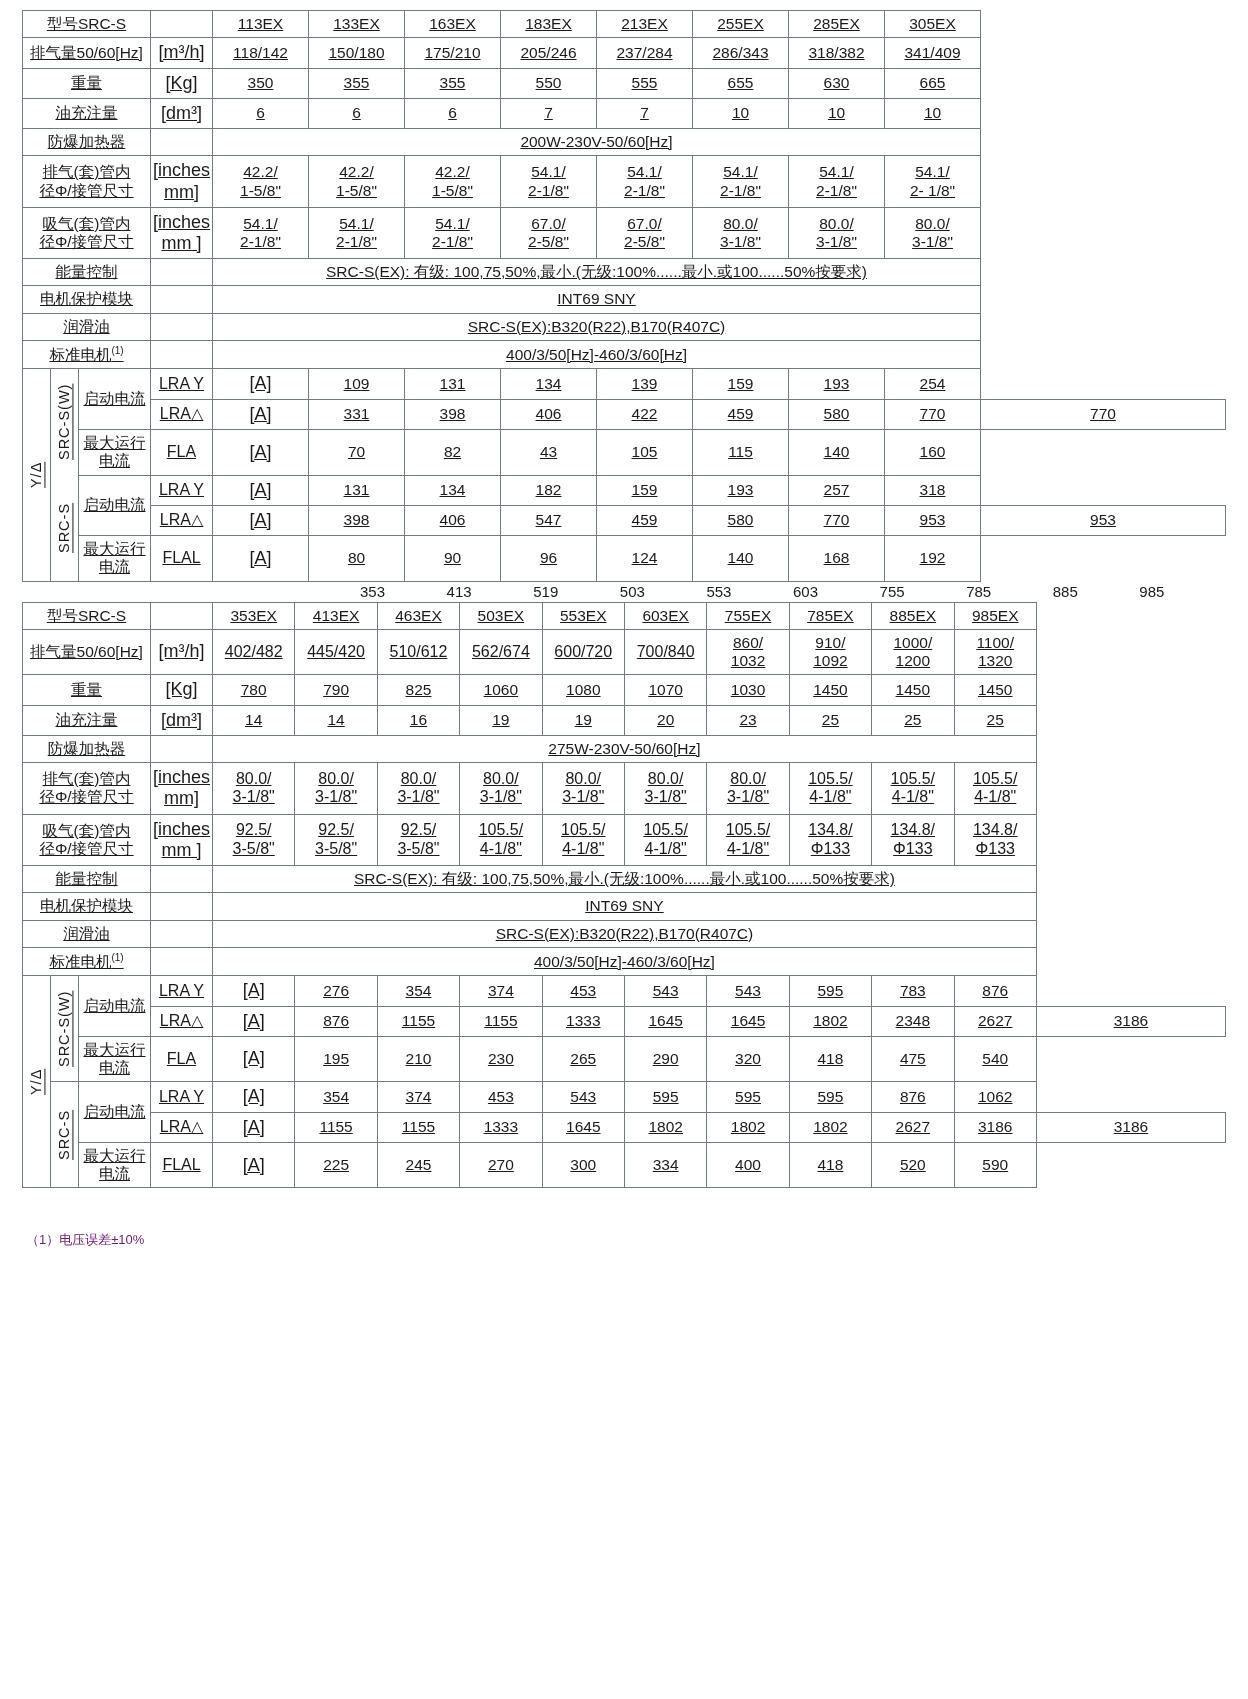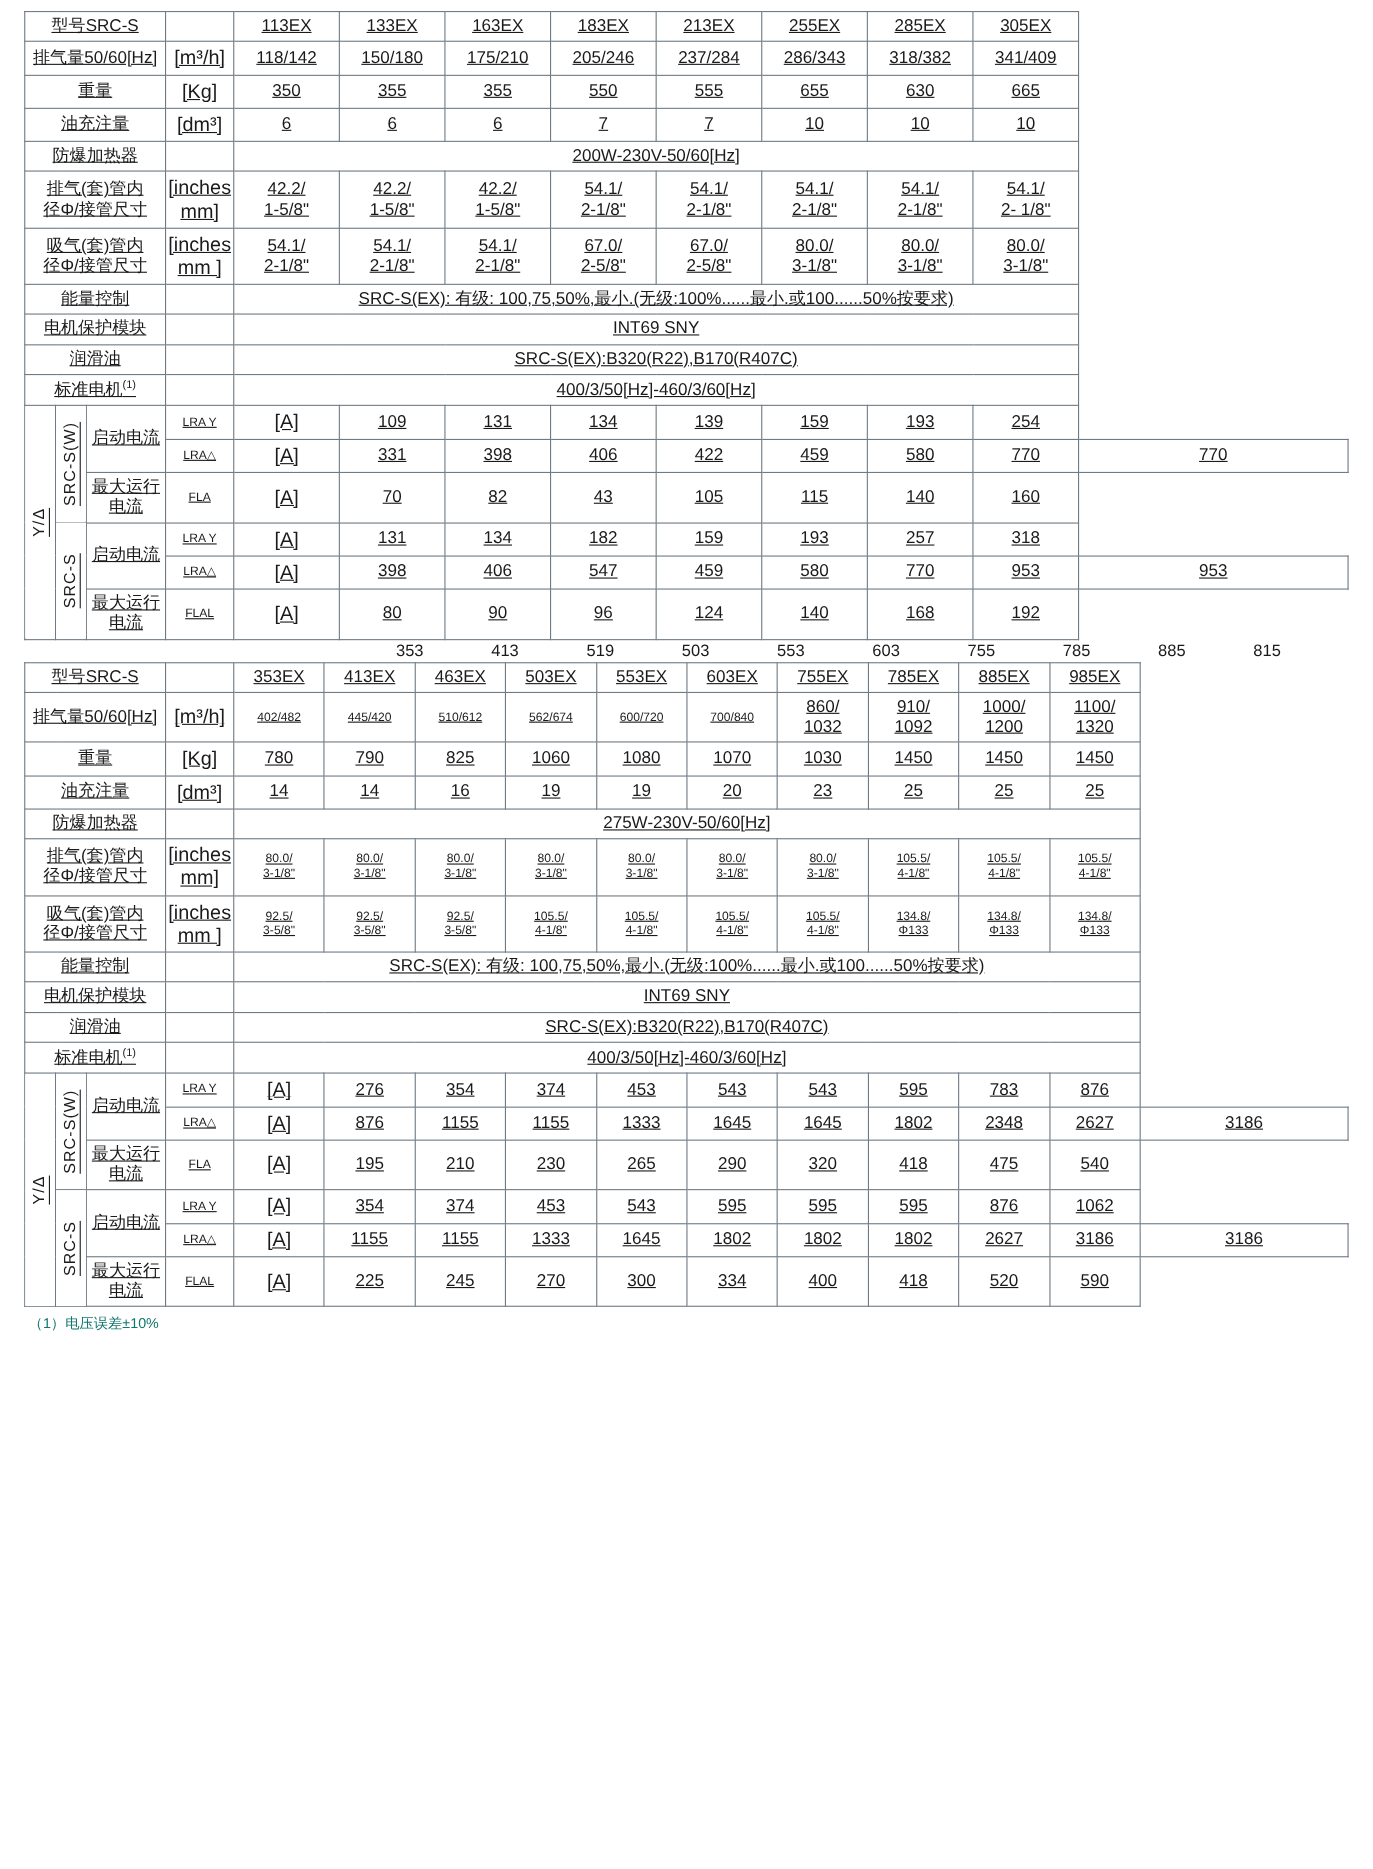--- a/index.html
+++ b/index.html
@@ -55,42 +55,43 @@
   .gray {
     background: #e2e2e2;
   }
   .rowlabel {
     font-size: 15.5px;
   }
   .unit {
     font-size: 18px;
   }
   .small {
-    font-size: 11px;
+    font-size: 16px;
     margin-left: 12px;
   }
   .vert {
     writing-mode: vertical-rl;
     transform: rotate(180deg);
     white-space: nowrap;
     letter-spacing: 1px;
     font-size: 14.5px;
     padding: 2px 0;
   }
   .two-line {
     line-height: 1.2;
   }
   .sup {
     font-size: 10px;
     vertical-align: super;
   }
   .note {
     font-size: 13px;
-    color: #0f766e;
+    color: #701a75;
     padding: 6px 0 0 4px;
+    margin-top: 37px;
   }
   .between-label {
     border: none !important;
     background: transparent !important;
     font-size: 15px;
     padding: 1px 0 2px 0;
   }
   table.between {
     border-collapse: collapse;
     width: 1204px;
@@ -389,21 +390,21 @@
       <td class="between-label"></td>
       <td class="between-label">353</td>
       <td class="between-label">413</td>
       <td class="between-label">519</td>
       <td class="between-label">503</td>
       <td class="between-label">553</td>
       <td class="between-label">603</td>
       <td class="between-label">755</td>
       <td class="between-label">785</td>
       <td class="between-label">885</td>
-      <td class="between-label">815</td>
+      <td class="between-label">985</td>
     </tr>
   </tbody>
     </table>
 
   <table class="spec">
     <colgroup>
       <col class="c-sub-b">
         <col class="c-sub-b">
         <col class="c-sub2-b">
         <col class="c-unit-b">

